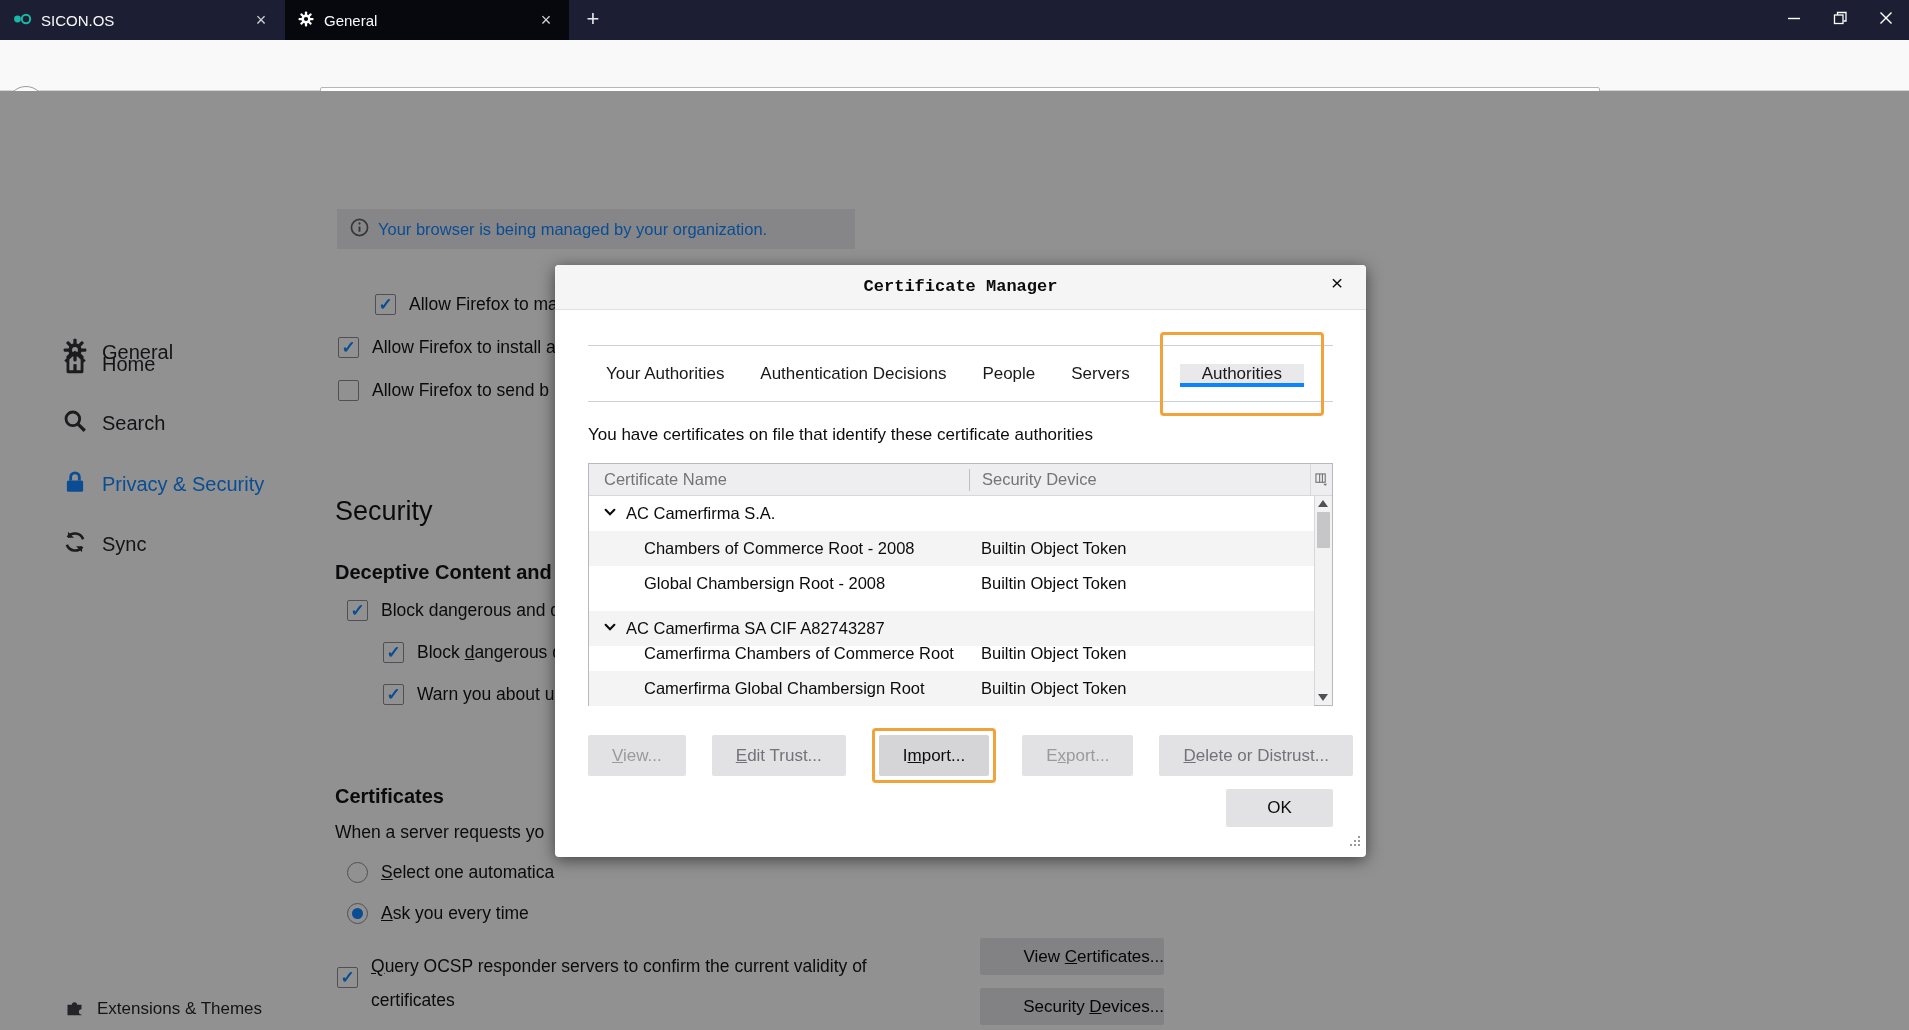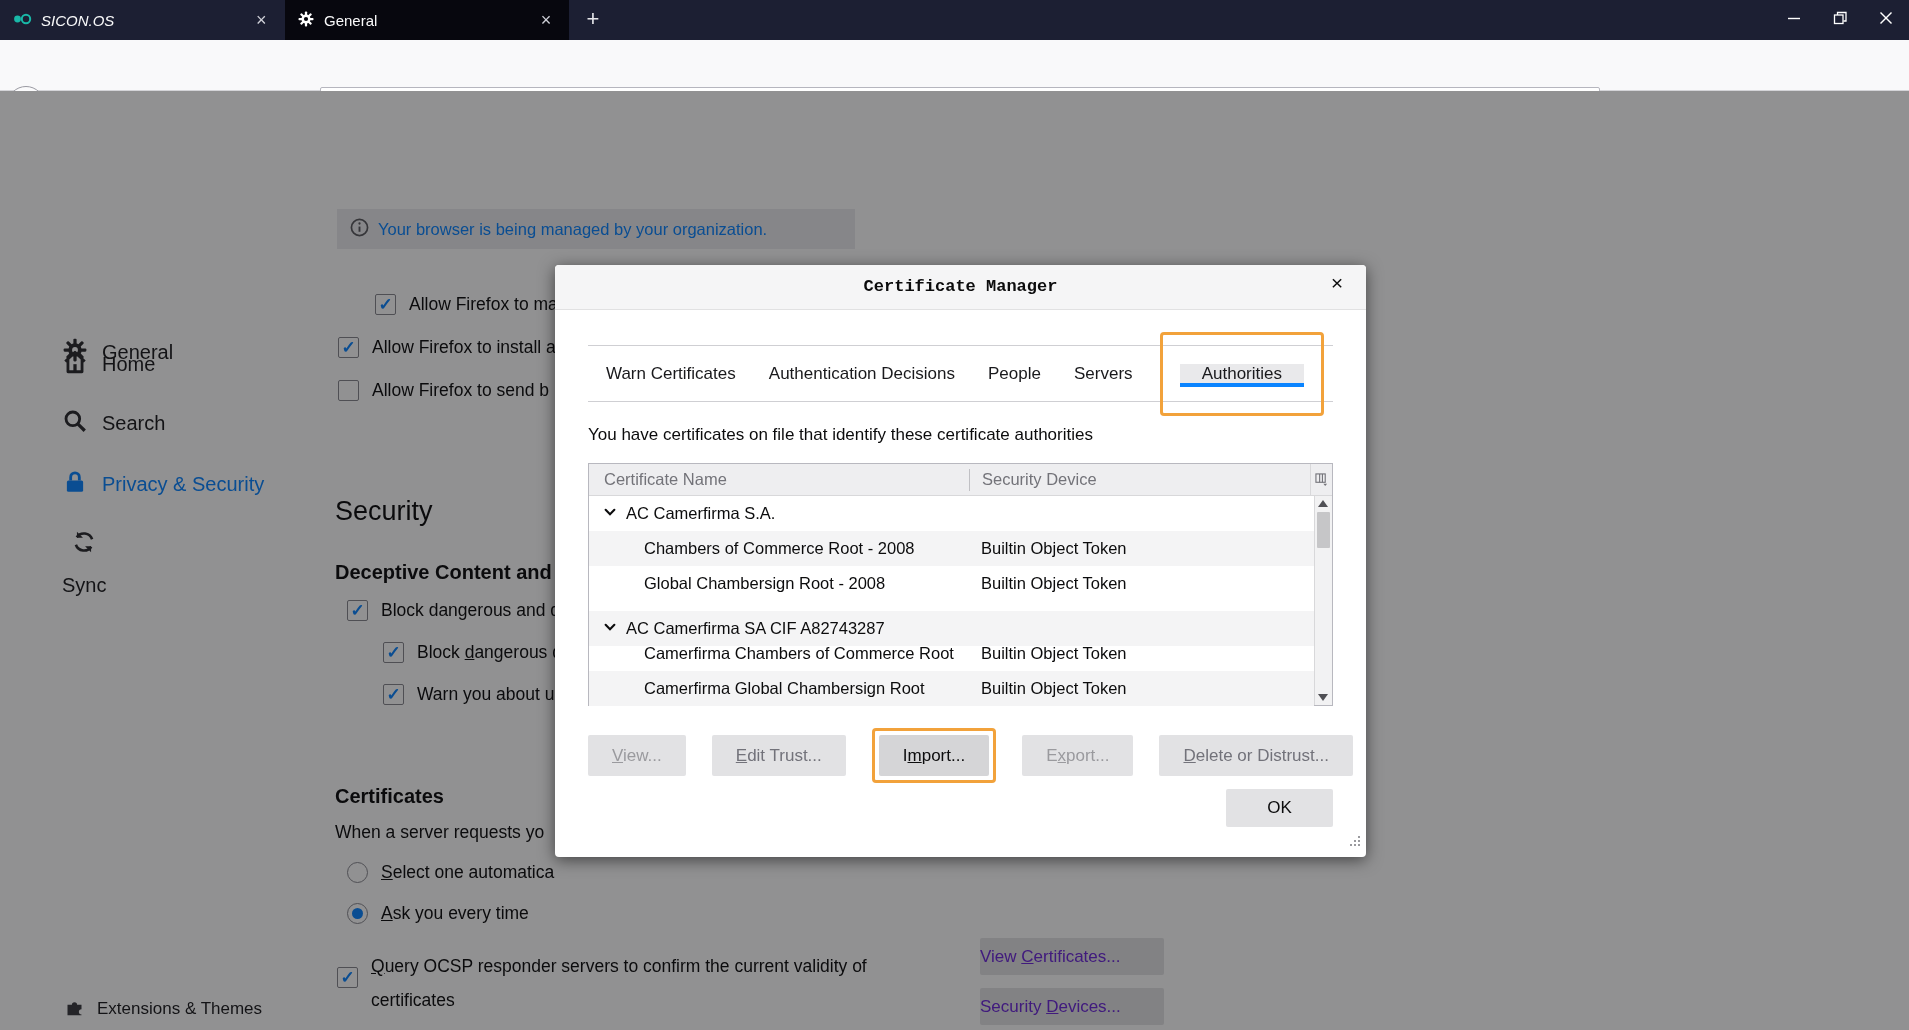--- a/index.html
+++ b/index.html
@@ -42,21 +42,21 @@
   .findbox input::placeholder { color:#8c8c94; }
   .findmag { position:absolute; left:9px; top:9px; }
   .row { position:absolute; display:flex; align-items:center; gap:13px; font-size:17.5px; color:#0c0c0d; white-space:nowrap; }
   .cb { width:21px; height:21px; background:#fff; border:1px solid #88888f; border-radius:2px; display:flex; align-items:center; justify-content:center; color:#0a84ff; font-weight:bold; font-size:17px; flex:0 0 auto; }
   .radio { width:21px; height:21px; background:#fff; border:1px solid #88888f; border-radius:50%; position:relative; flex:0 0 auto; }
   .radio.sel::after { content:""; position:absolute; inset:4px; background:#0a84ff; border-radius:50%; }
   .link { color:#0a84ff; }
   .h1 { position:absolute; font-size:27px; color:#0c0c0d; }
   .h2 { position:absolute; font-size:20px; font-weight:bold; color:#0c0c0d; white-space:nowrap; }
   .ptext { position:absolute; font-size:17.5px; color:#0c0c0d; white-space:nowrap; }
-  .gbtn { position:absolute; width:184px; height:37px; background:#e3e3e5; border-radius:2px; display:flex; align-items:center; justify-content:flex-start; font-size:17px; color:#6d28d9; white-space:nowrap; }
+  .gbtn { position:absolute; width:184px; height:37px; background:#e3e3e5; border-radius:2px; display:flex; align-items:center; justify-content:flex-end; font-size:17px; color:#000000; white-space:nowrap; }
   .ak { text-decoration:underline; }
 
   
   .dim { position:absolute; left:0; top:91px; width:1909px; height:939px; background:rgba(10,10,13,0.45); z-index:5; }
 
   
   .dialog { position:absolute; left:555px; top:265px; width:811px; height:592px; background:#fff; border-radius:4px; box-shadow:0 3px 16px rgba(0,0,0,0.55); z-index:10; font-size:17px; color:#0c0c0d; }
   .dlg-head { position:absolute; left:0; top:0; width:100%; height:45px; background:#f5f5f6; border-bottom:1px solid #e1e1e2; border-radius:4px 4px 0 0;font-family:Liberation Mono, monospace; }
   .dlg-title { position:absolute; width:100%; top:12px; text-align:center; font-weight:bold; font-size:17px; }
   .dlg-x { position:absolute; right:16px; top:8px; font-size:21px; color:#0c0c0d; width:26px; text-align:center; cursor:pointer; }
@@ -88,21 +88,21 @@
   .dbtn.import { background:#d5d5d7; color:#0c0c0d; }
   .okbtn { position:absolute; right:33px; top:524px; width:107px; height:38px; background:#e2e2e4; border-radius:2px; display:flex; align-items:center; justify-content:center; font-size:17px; }
   .grip { position:absolute; right:5px; bottom:5px; }
 </style>
 </head>
 <body>
 
 <div id="app">
 
   <div class="tabbar">
-    <div class="btab" style="left:0;font-style:italic;">
+    <div class="btab" style="left:0;">
       <span>
         <svg width="20" height="16" viewBox="0 0 20 16">
             <circle cx="5.5" cy="8" r="3.4" fill="#19b8a8"></circle>
             <circle cx="14" cy="8" r="4.2" fill="none" stroke="#19b8a8" stroke-width="2"></circle>
           </svg>
       </span>
       <span class="t">SICON.OS</span>
       <span class="x">×</span>
     </div>
     <div class="btab active" style="left:285px;">
@@ -226,21 +226,21 @@
           </svg></span>
       <span>Search</span>
     </div>
     <div class="sideitem sel" style="left:62px; top:378px;">
       <span><svg width="26" height="26" viewBox="0 0 24 24">
             <rect x="4.5" y="10.5" width="15" height="10.5" rx="1.5" fill="#0a84ff"></rect>
             <path d="M8 10.5 V7.5 a4 4 0 0 1 8 0 V10.5" stroke="#0a84ff" stroke-width="2.6" fill="none"></path>
           </svg></span>
       <span>Privacy &amp; Security</span>
     </div>
-    <div class="sideitem" style="left:62px; top:438px;flex-direction:column;">
+    <div class="sideitem" style="left:62px; top:438px;">
       <span><svg width="26" height="26" viewBox="0 0 24 24" fill="none">
             <path d="M19.5 9.5 a8 8 0 0 0 -14.2-1.8" stroke="#2a2a2e" stroke-width="2.4"></path>
             <path d="M5.5 2.5 v5.5 h5.5 z" fill="#2a2a2e"></path>
             <path d="M4.5 14.5 a8 8 0 0 0 14.2 1.8" stroke="#2a2a2e" stroke-width="2.4"></path>
             <path d="M18.5 21.5 v-5.5 h-5.5 z" fill="#2a2a2e"></path>
           </svg></span>
       <span>Sync</span>
     </div>
 
     <div class="footitem" style="left:64px; top:905px;">
@@ -319,21 +319,21 @@
 
   <div class="dim"></div>
 
   <div class="dialog">
     <div class="dlg-head">
       <div class="dlg-title">Certificate Manager</div>
       <div class="dlg-x">×</div>
     </div>
 
     <div class="dlg-tabs">
-      <span class="dtab">Warn Certificates</span>
+      <span class="dtab">Your Authorities</span>
       <span class="dtab">Authentication Decisions</span>
       <span class="dtab">People</span>
       <span class="dtab">Servers</span>
       <span class="authwrap">
         <span class="dtab seltab">Authorities</span>
       </span>
     </div>
 
     <div class="dlg-intro">You have certificates on file that identify these certificate authorities</div>
 

